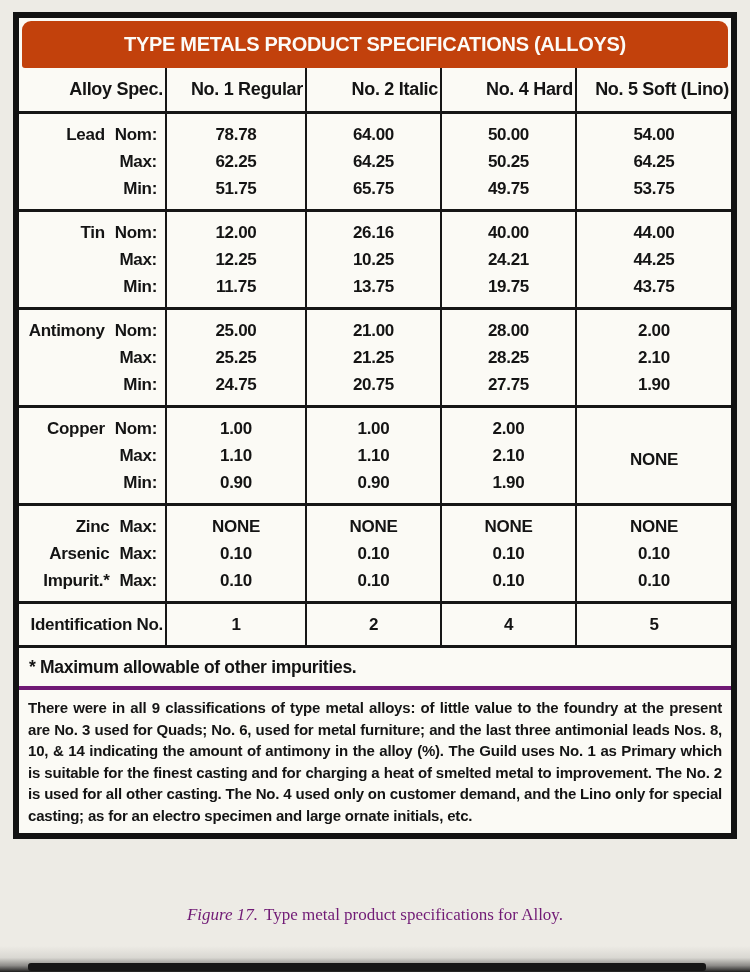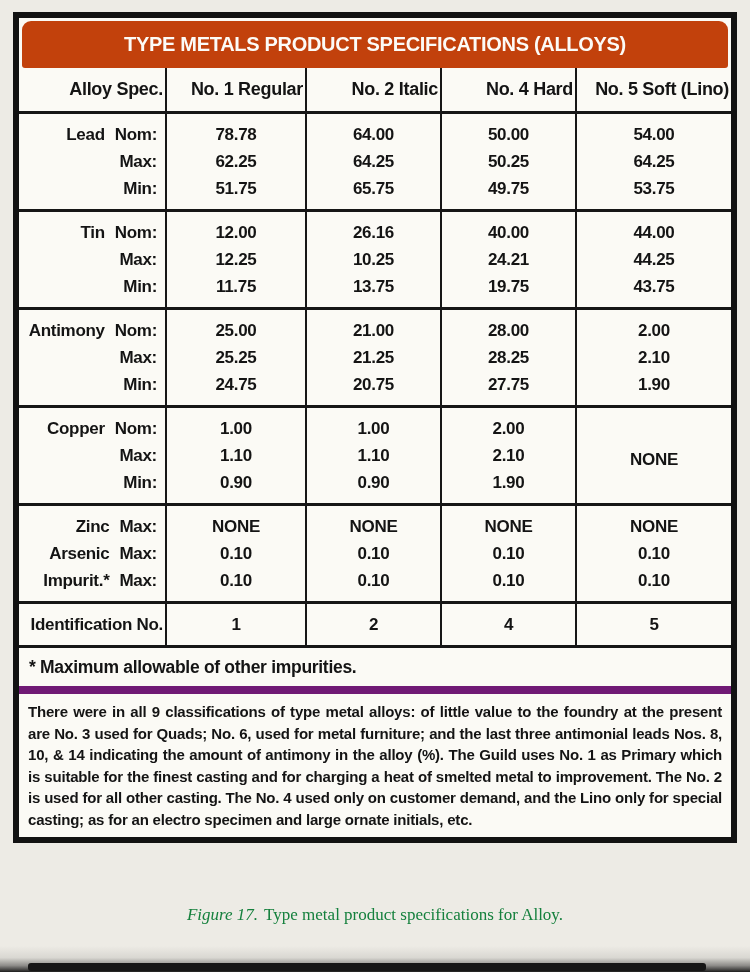--- a/index.html
+++ b/index.html
@@ -45,21 +45,21 @@
     font-size: 18px; font-weight: bold;
     padding: 11px 2px;
     text-align: right;
   }
   td {
     font-size: 17px; font-weight: bold;
     line-height: 27px;
     padding: 0 2px;
   }
   tbody.group { border-top: 3px solid #161616; }
-  tbody.notes-group { border-top: 8px solid #701a75; }
+  tbody.notes-group { border-top: 4px solid #701a75; }
   th + th, td + td { border-left: 2px solid #161616; }
 
   td.lbl { text-align: right; padding-right: 8px; white-space: nowrap; }
   td.lbl .el:not(:empty) { margin-right: 10px; }
   td.val { text-align: center; }
   tbody.group tr:first-child td { padding-top: 7px; }
   tbody.group tr:last-child  td { padding-bottom: 7px; }
   td.none-cell { vertical-align: middle; text-align: center; padding: 0; }
 
   td.ident { text-align: right; padding-left: 6px; padding-top: 6px; padding-bottom: 6px; }
@@ -79,21 +79,21 @@
     letter-spacing: -0.2px;
   }
 
   .caption {
     position: absolute;
     left: 0; right: 0;
     top: 905px;
     text-align: center;
     font-family: "Liberation Serif", serif;
     font-size: 17px;
-    color: #15803d;
+    color: #701a75;
   }
   .caption .fig-label { font-style: italic; margin-right: 6px; }
 
   .scan-shadow {
     position: absolute;
     left: 0; right: 0; bottom: 0;
     height: 26px;
     background: linear-gradient(to bottom,
       rgba(40,40,40,0) 0%,
       rgba(40,40,40,0.10) 45%,

